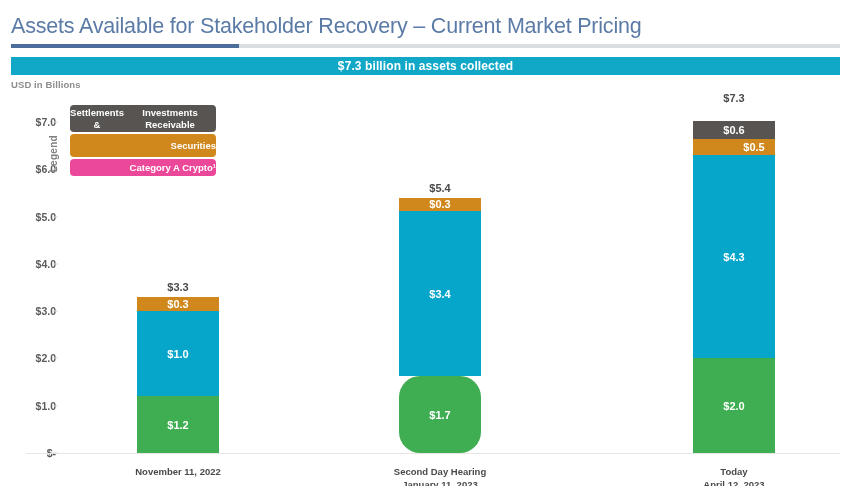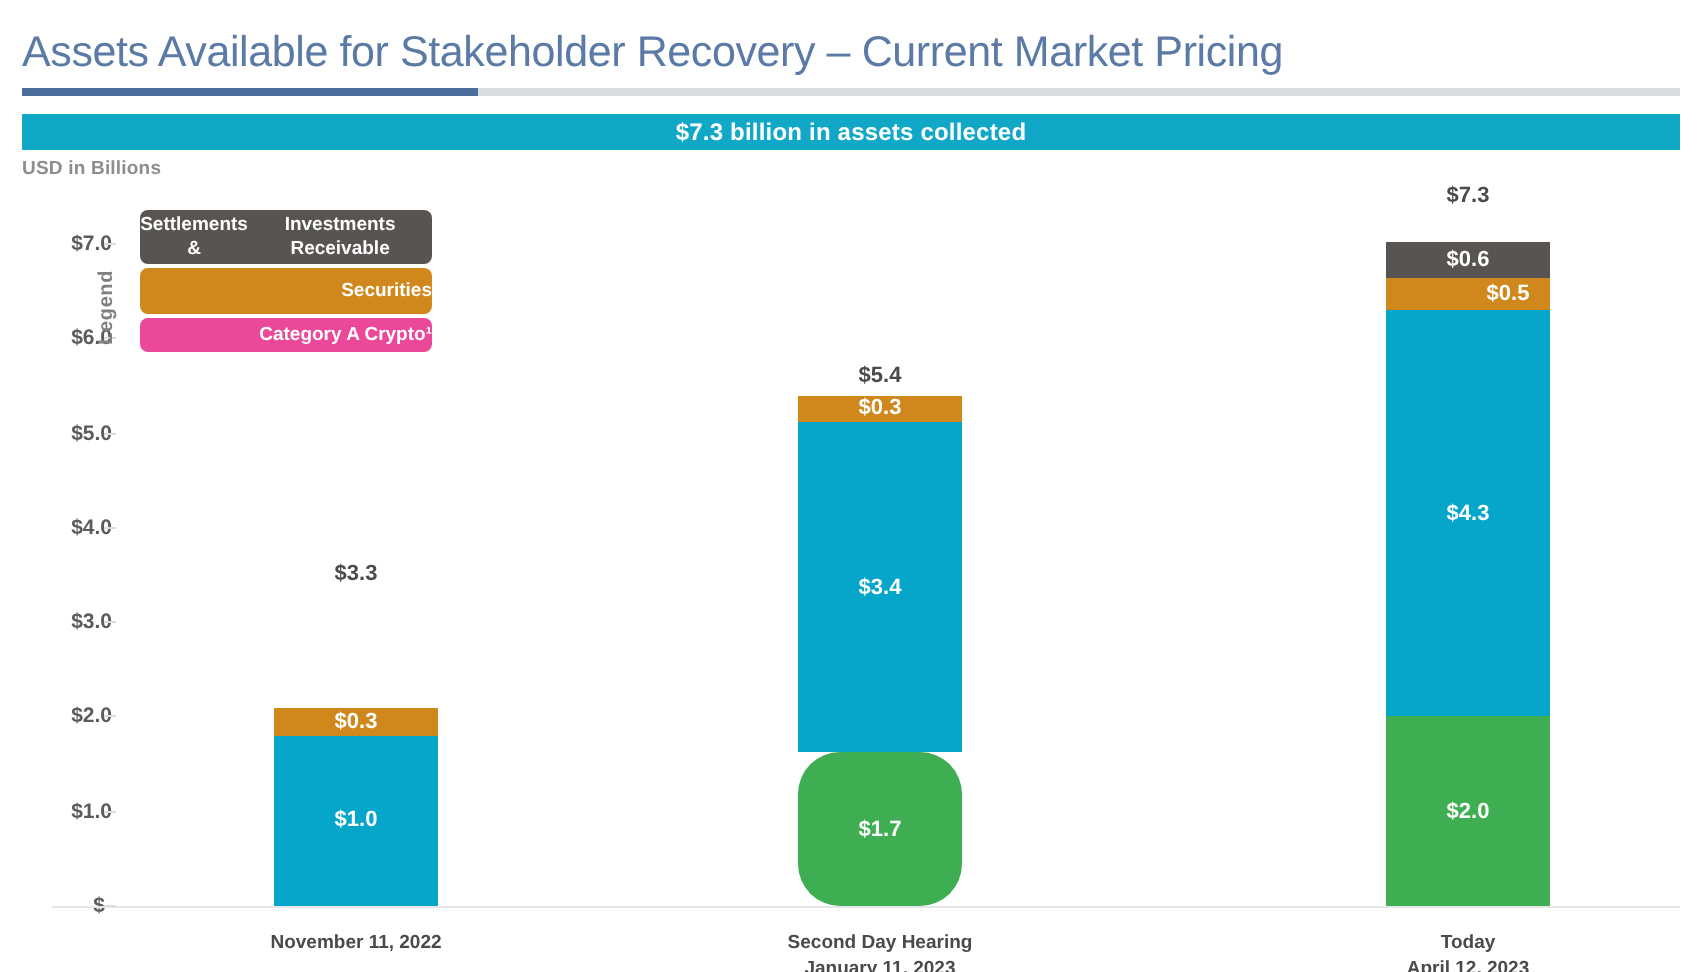--- a/index.html
+++ b/index.html
@@ -235,20 +235,21 @@
     <div class="tick-mark" style="top: 311.1px;"></div>
     <div class="tick-mark" style="top: 263.8px;"></div>
     <div class="tick-mark" style="top: 216.5px;"></div>
     <div class="tick-mark" style="top: 169.2px;"></div>
     <div class="tick-mark" style="top: 121.9px;"></div>
     <div class="bar-group" style="left: 137px; width: 82px; height: 156.09px;">
       <div class="bar-total" style="bottom: 160.09px;">$3.3</div>
       <div class="bar-stack" style="height: 156.09px;">
         <div class="seg seg-securities" style="height: 14.19px;">$0.3</div>
         <div class="seg seg-crypto" style="height: 85.14px;">$1.0</div>
+        <div class="seg seg-cash" style="height: 56.76px;">$1.2</div>
       </div>
       <div class="bar-caption" style="top: 168.09px;">
         <div>November 11, 2022</div>
       </div>
     </div>
     <div class="bar-group" style="left: 399px; width: 82px; height: 255.42px;">
       <div class="bar-total" style="bottom: 259.42px;">$5.4</div>
       <div class="bar-stack" style="height: 255.42px;">
         <div class="seg seg-securities" style="height: 14.19px;">$0.3</div>
         <div class="seg seg-crypto" style="height: 173px;">$3.4</div>

